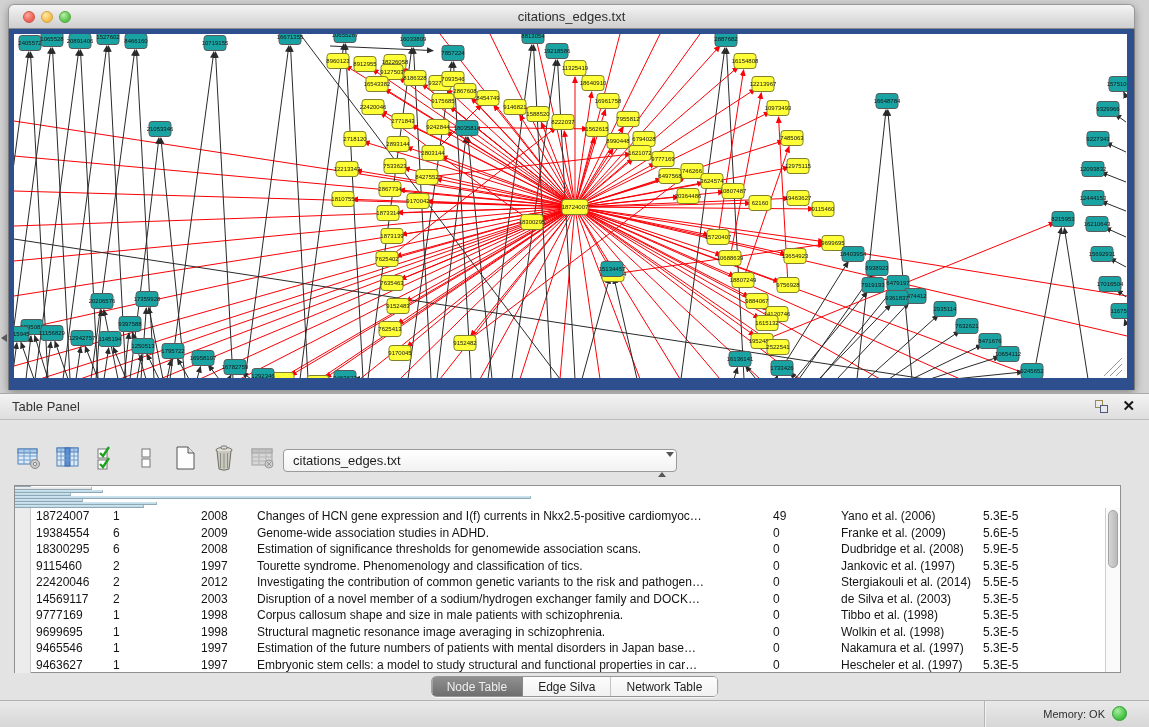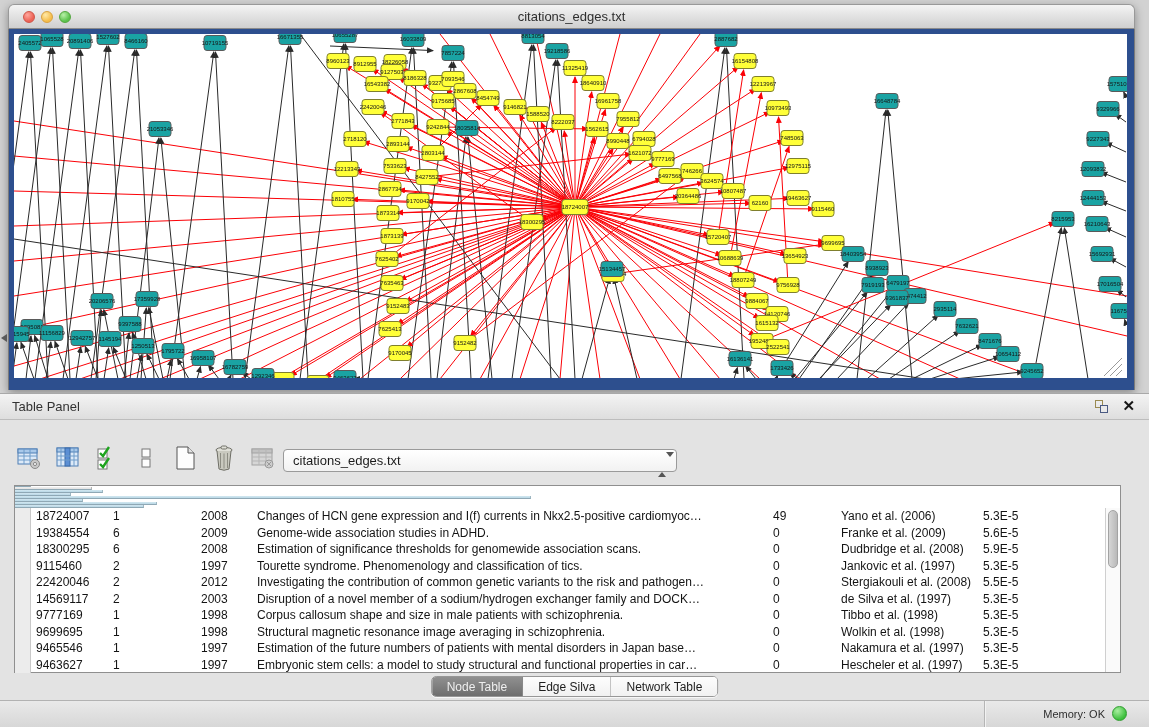--- a/index.html
+++ b/index.html
@@ -694,31 +694,31 @@
           <div class="td" style="width: 142px;">Jankovic et al. (1997)</div>
           <div class="td" style="width: 129px;">5.3E-5</div>
         </div>
         <div class="tr">
           <div class="td gut" style="width: 16px;"></div>
           <div class="td" style="width: 77px;">22420046</div>
           <div class="td" style="width: 88px;">2</div>
           <div class="td" style="width: 56px;">2012</div>
           <div class="td" style="width: 516px;">Investigating the contribution of common genetic variants to the risk and pathogen…</div>
           <div class="td" style="width: 68px;">0</div>
-          <div class="td" style="width: 142px;">Stergiakouli et al. (2008)</div>
+          <div class="td" style="width: 142px;">Stergiakouli et al. (2014)</div>
           <div class="td" style="width: 129px;">5.5E-5</div>
         </div>
         <div class="tr">
           <div class="td gut" style="width: 16px;"></div>
           <div class="td" style="width: 77px;">14569117</div>
           <div class="td" style="width: 88px;">2</div>
           <div class="td" style="width: 56px;">2003</div>
           <div class="td" style="width: 516px;">Disruption of a novel member of a sodium/hydrogen exchanger family and DOCK…</div>
           <div class="td" style="width: 68px;">0</div>
-          <div class="td" style="width: 142px;">de Silva et al. (1997)</div>
+          <div class="td" style="width: 142px;">de Silva et al. (2003)</div>
           <div class="td" style="width: 129px;">5.3E-5</div>
         </div>
         <div class="tr">
           <div class="td gut" style="width: 16px;"></div>
           <div class="td" style="width: 77px;">9777169</div>
           <div class="td" style="width: 88px;">1</div>
           <div class="td" style="width: 56px;">1998</div>
           <div class="td" style="width: 516px;">Corpus callosum shape and size in male patients with schizophrenia.</div>
           <div class="td" style="width: 68px;">0</div>
           <div class="td" style="width: 142px;">Tibbo et al. (1998)</div>

